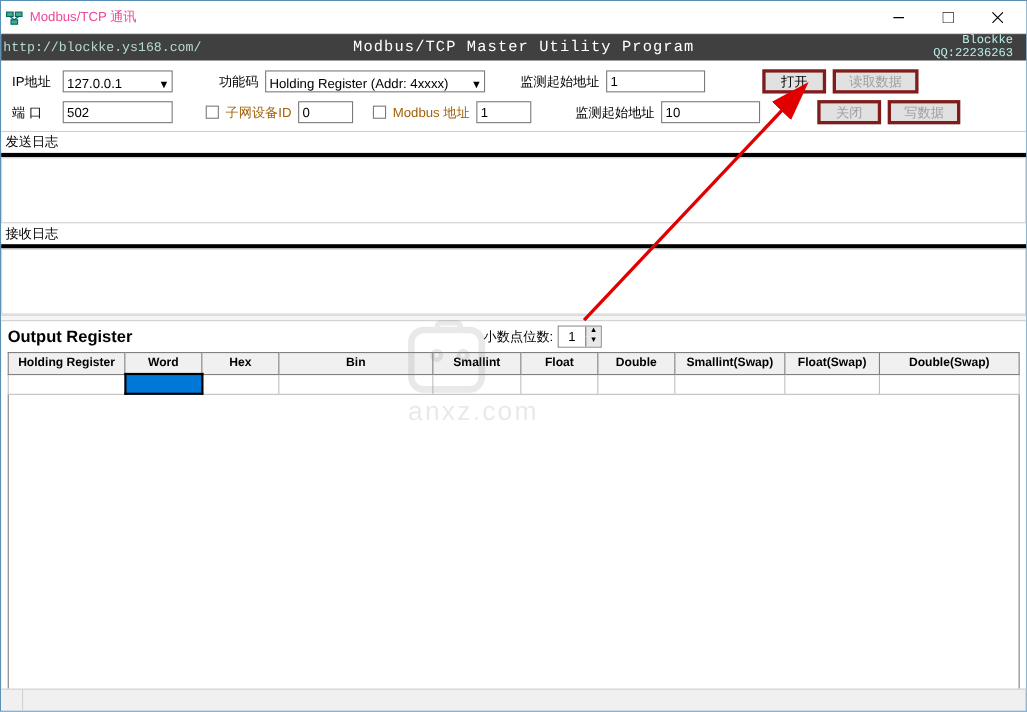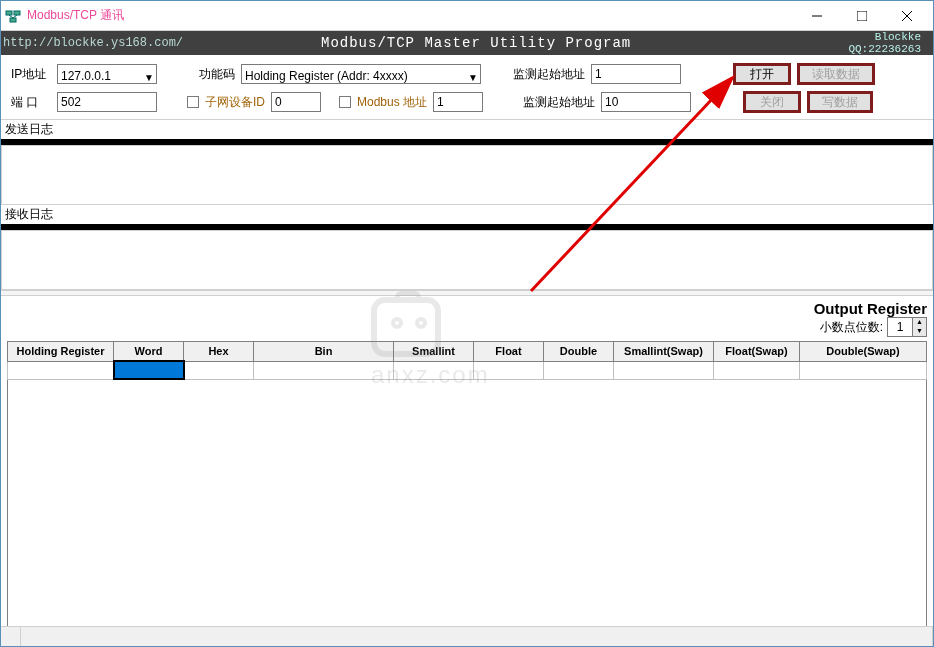--- a/index.html
+++ b/index.html
@@ -16,25 +16,25 @@
 .toolbar { padding: 8px 10px 6px 10px; display: flex; flex-direction: column; gap: 6px; border-bottom: 1px solid #d0d0d0; }
 .row { display: flex; align-items: center; gap: 6px; }
 .lbl { font-size: 12px; color: #000; white-space: nowrap; }
 .lbl.blue { color: #a16207; }
 input[type="text"] { border: 1px solid #7a7a7a; height: 20px; padding: 0 3px; font-size: 12px; background: #fff; }
 .combo { border: 1px solid #7a7a7a; height: 20px; padding: 0 3px; font-size: 12px; background: #fff; display: flex; align-items: flex-end; position: relative; }
 .combo .arrow { position: absolute; right: 2px; font-size: 10px; color: #000; }
 .btn { border: 3px solid #7f1d1d; background: #e1e1e1; height: 22px; padding: 0 12px; font-size: 12px; display: flex; align-items: center; justify-content: center; min-width: 58px; }
 .btn.disabled { color: #a0a0a0; }
 .check { width: 12px; height: 12px; border: 1px solid #7a7a7a; background: #fff; display: inline-block; }
-.section-lbl { font-size: 12px; padding: 1px 4px; border-bottom: 6px solid #000000; }
+.section-lbl { font-size: 12px; padding: 1px 4px; border-bottom: 4px solid #000000; }
 .log-area { height: 60px; border: 1px solid #d0d0d0; background: #fff; margin: 0; overflow-y: scroll; }
 .divider { height: 6px; background: #f5f5f5; border-top: 1px solid #d0d0d0; border-bottom: 1px solid #d0d0d0; }
 .output-section { padding: 4px 6px; }
-.output-header { display: flex; align-items: flex-end; flex-direction: column; }
+.output-header { display: flex; align-items: center; }
 .output-title { font-weight: bold; font-size: 15px; font-family: Verdana, sans-serif; flex: 1; }
 .decimal-ctrl { display: flex; align-items: center; gap: 4px; }
 .spinner { display: flex; align-items: center; border: 1px solid #7a7a7a; height: 20px; }
 .spinner input { border: none; height: 18px; width: 24px; text-align: center; }
 .spinner .btns { display: flex; flex-direction: column; }
 .spinner .sb { width: 14px; height: 9px; border-left: 1px solid #7a7a7a; font-size: 7px; text-align: center; line-height: 8px; background: #e8e8e8; }
 .grid { width: 100%; border-collapse: collapse; margin-top: 4px; }
 .grid th { border: 1px solid #808080; background: #f0f0f0; font-weight: bold; font-size: 11px; padding: 3px 2px; font-family: Verdana, Arial, sans-serif; }
 .grid td { border: 1px solid #c0c0c0; height: 18px; font-size: 11px; padding: 1px 2px; }
 .grid td.selected { background: #0078d7; border: 2px solid #000; }
@@ -91,21 +91,21 @@
 
 <div class="toolbar">
   <div class="row">
     <span class="lbl" style="width:40px">IP地址</span>
     <div class="combo" style="width:100px">
       <span>127.0.0.1</span>
         <span class="arrow">▼</span>
     </div>
     <span style="width:30px"></span>
     <span class="lbl">功能码</span>
-    <div class="combo" style="width:240px">
+    <div class="combo" style="width:200px">
       <span>Holding Register (Addr: 4xxxx)</span>
         <span class="arrow">▼</span>
     </div>
     <span style="width:20px"></span>
     <span class="lbl">监测起始地址</span>
     <input type="text" style="width: 90px;" value="1">
     <span style="width:40px"></span>
     <div class="btn">打开</div>
     <div class="btn disabled">读取数据</div>
   </div>

